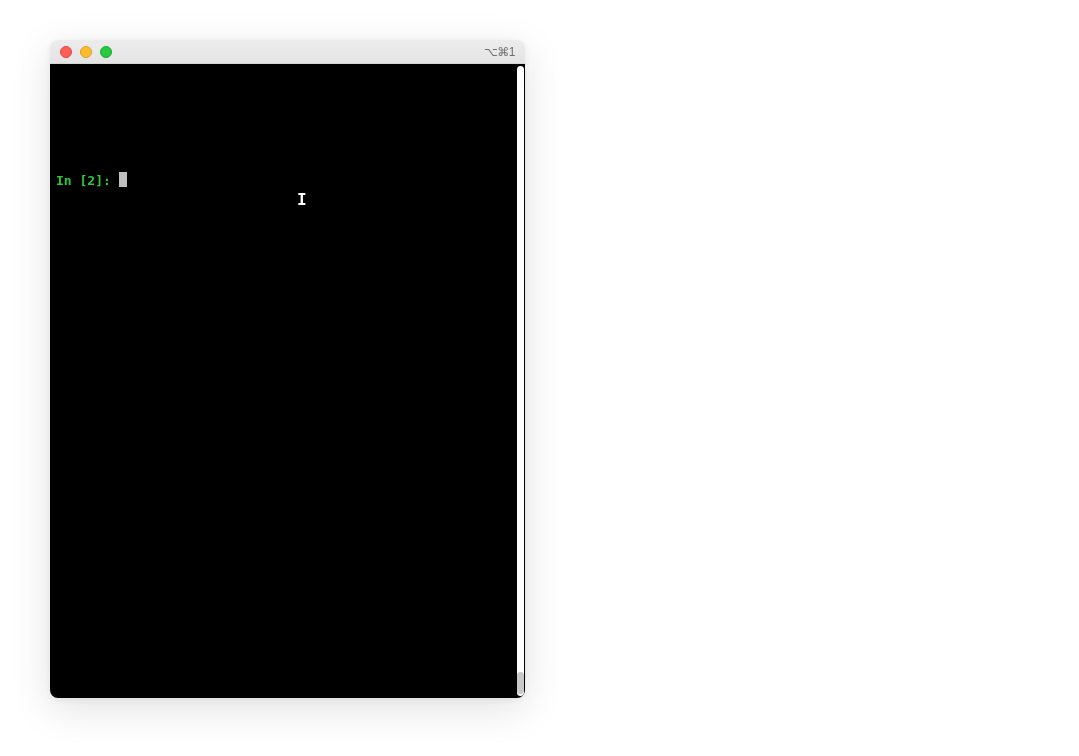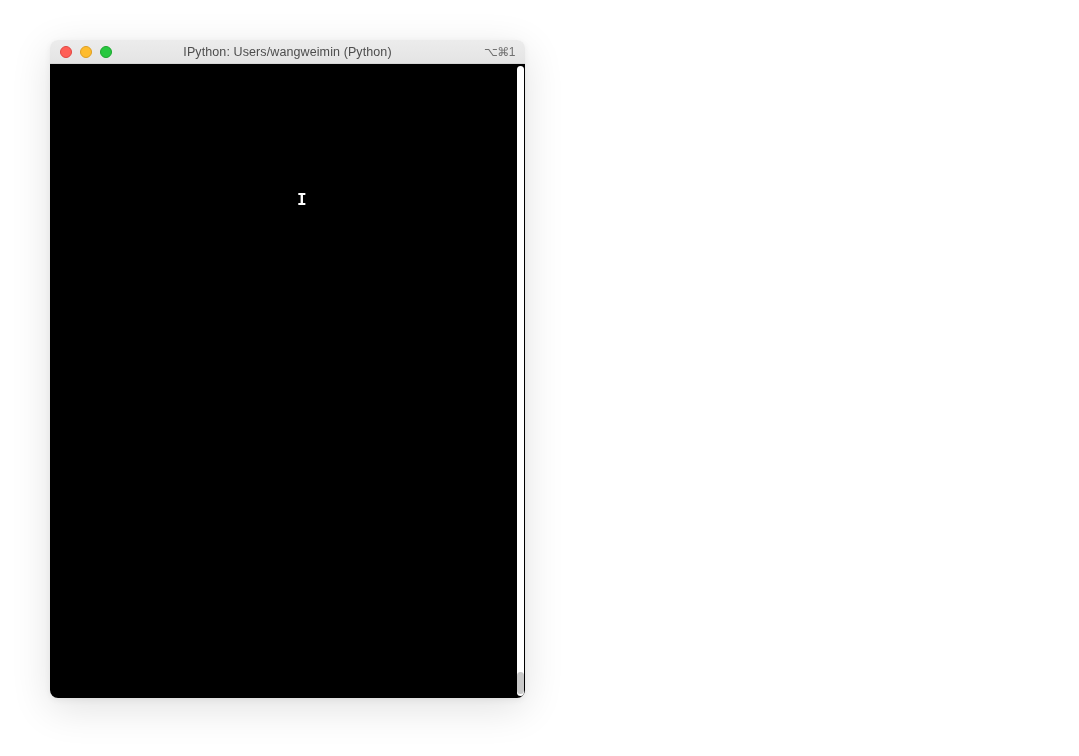--- a/index.html
+++ b/index.html
@@ -128,27 +128,27 @@
 </head>
 <body>
 
 <div class="window">
   <div class="titlebar">
     <div class="traffic-lights">
       <span class="tl close"></span>
       <span class="tl minimize"></span>
       <span class="tl zoom"></span>
     </div>
-    <div class="title-text">IPython: Users/wangweimin (Python)</div>
     <div class="titlebar-right">⌥⌘1</div>
   </div>
 
   <div class="terminal-wrap">
     <div class="terminal">
       <span class="line">&nbsp;</span>
+      <span class="line"><span class="tok-green">In [</span><span class="tok-green"><strong>2</strong></span><span class="tok-green">]: </span><span class="cursor-block"></span></span>
 
       <span class="ibeam">I</span>
     </div>
     <div class="scrollbar">
       <div class="track"></div>
       <div class="thumb"></div>
     </div>
   </div>
 </div>
 

